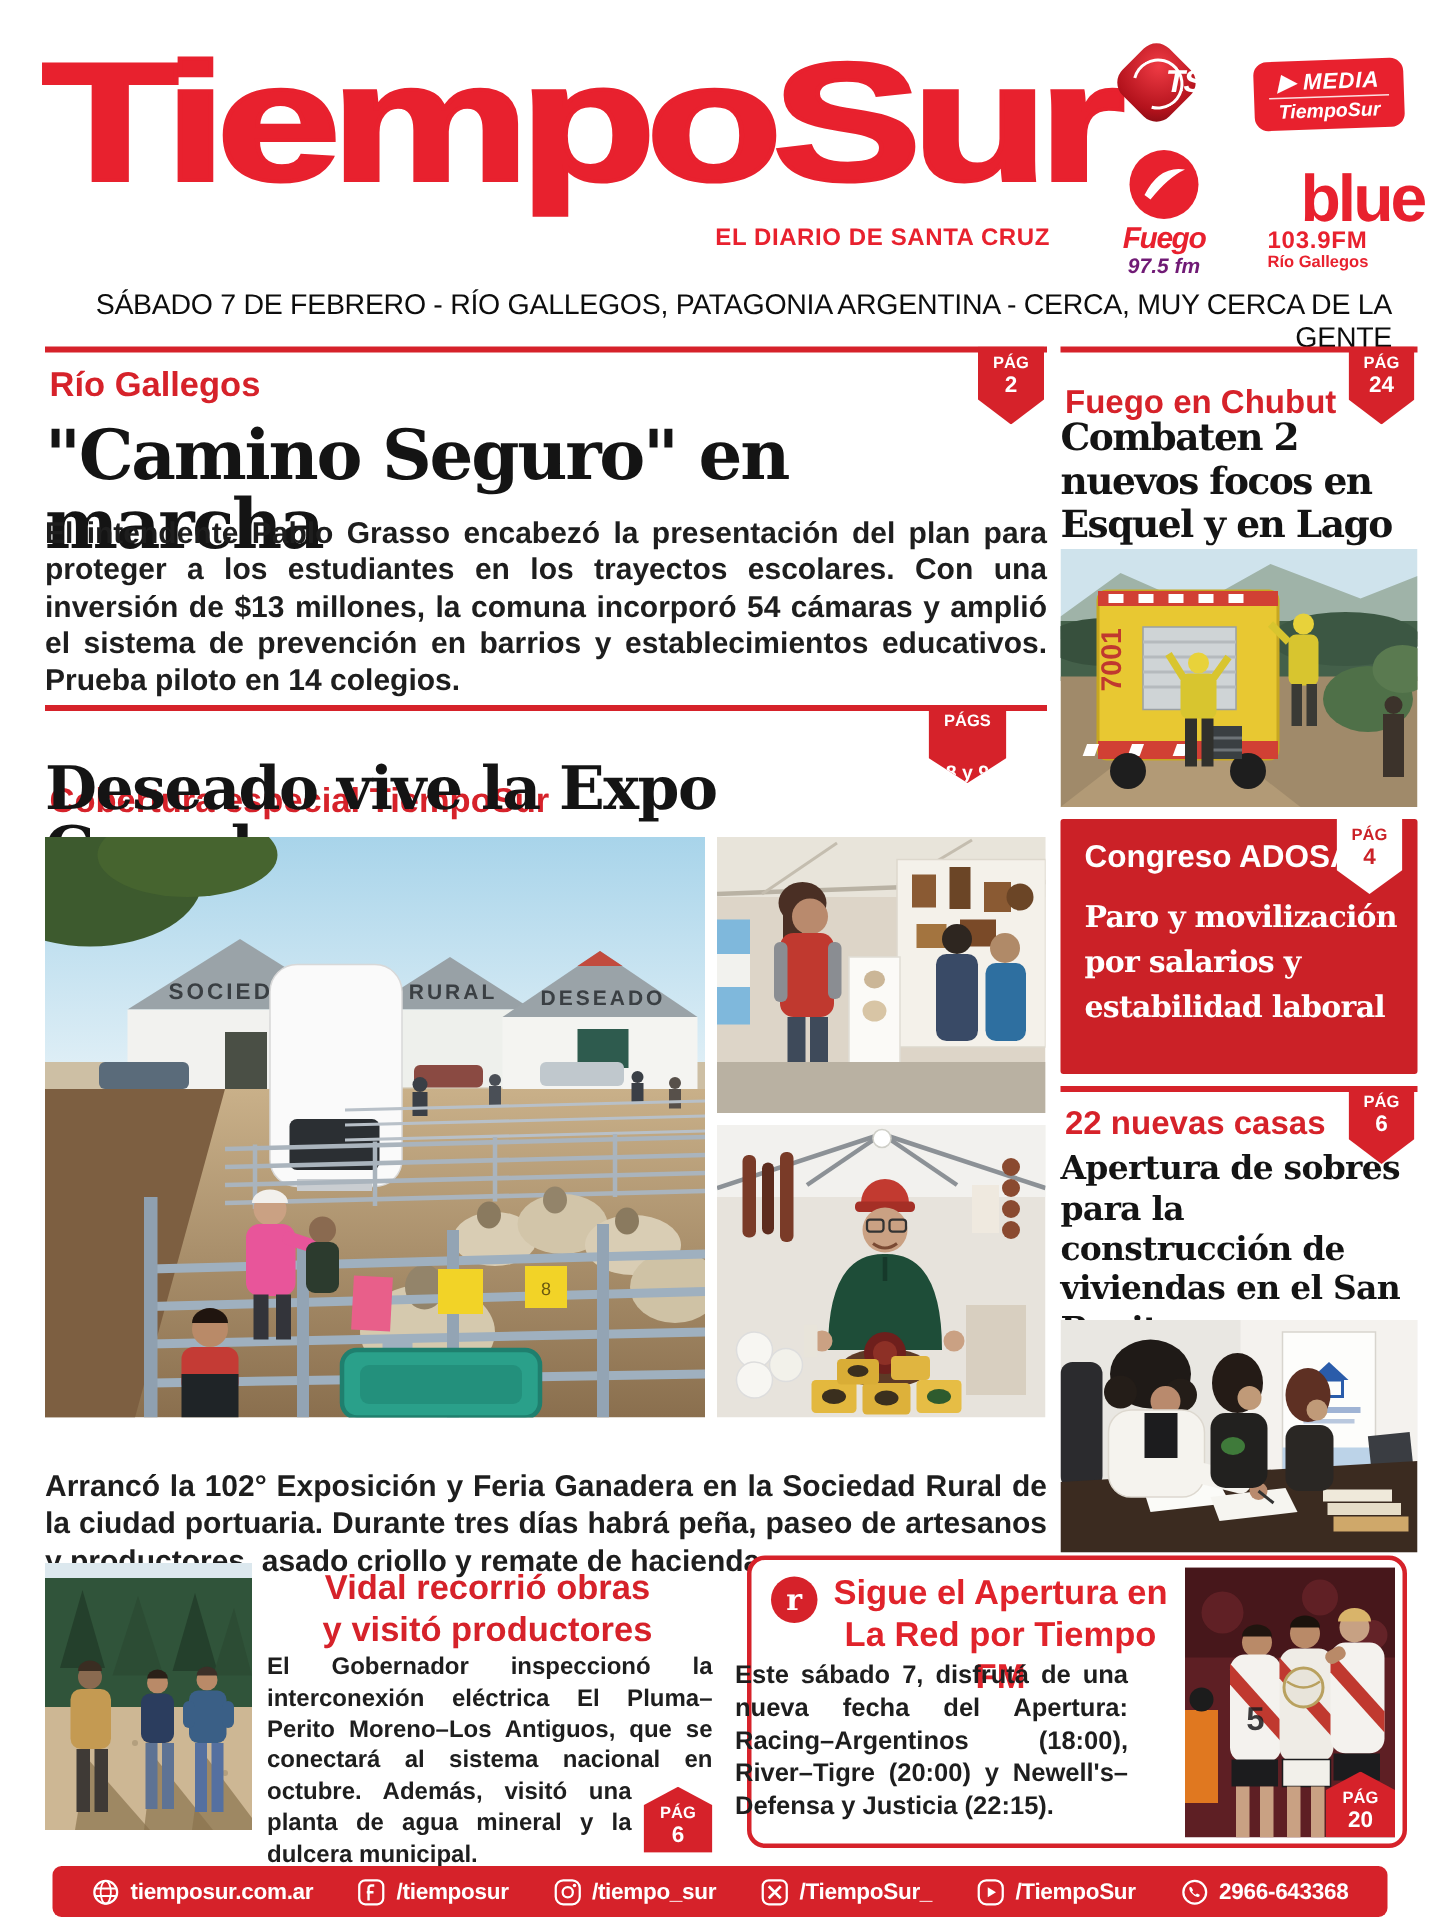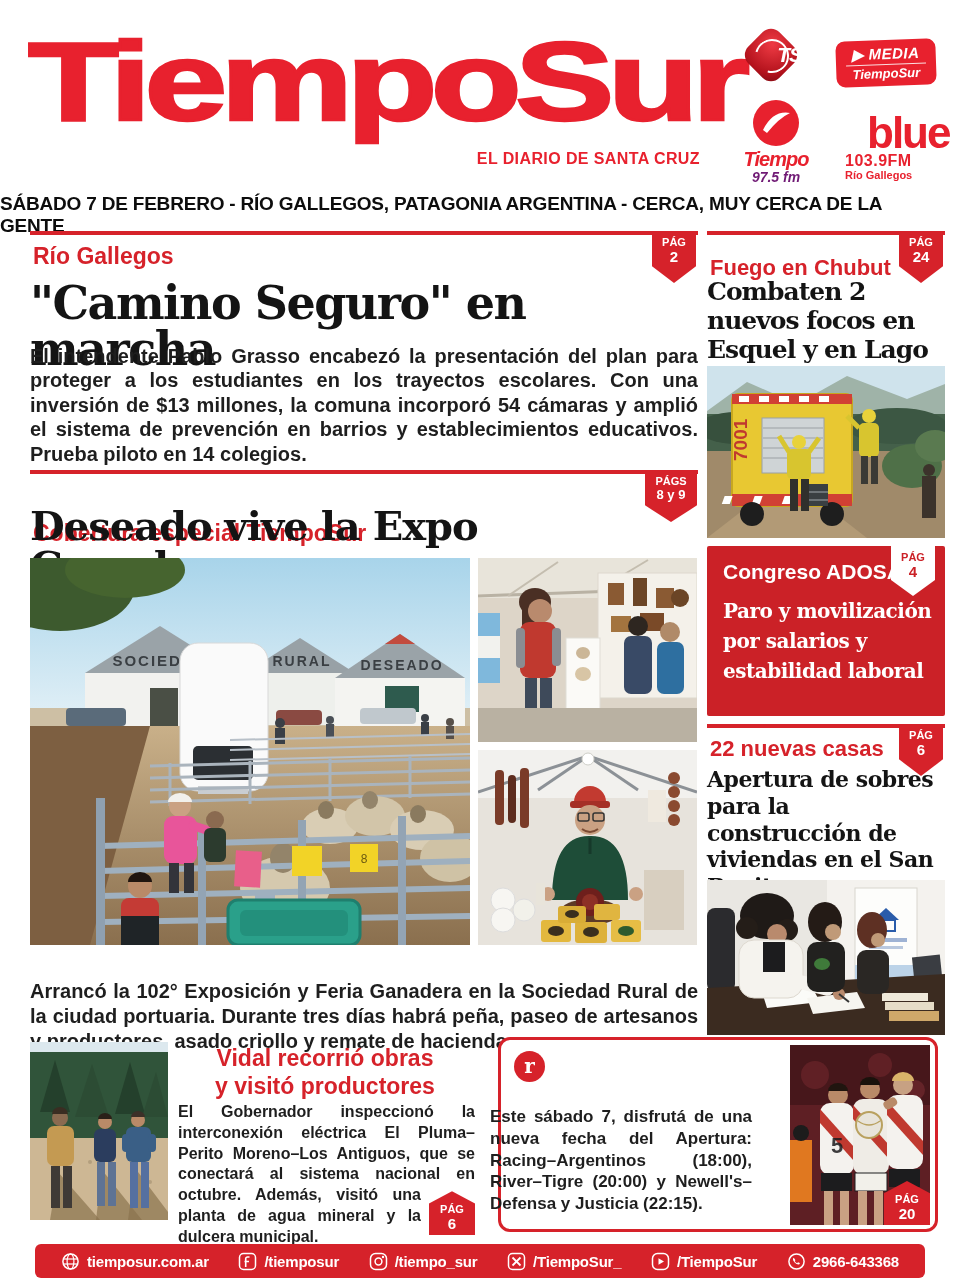--- a/index.html
+++ b/index.html
@@ -26,21 +26,21 @@
   .media-l1{font-size:15px;letter-spacing:.5px;}
   .media-l2{font-size:13px;border-top:1.5px solid rgba(255,255,255,.85);margin:0 10px;padding-top:1px;}
   .tfm-circle{left:753px;top:100px;width:46px;height:46px;border-radius:50%;background:#e8212e;}
   .tfm-name{left:738px;top:148px;width:76px;text-align:center;font-size:20px;font-weight:700;
             font-style:italic;color:#e8212e;letter-spacing:-1px;}
   .tfm-freq{left:738px;top:169px;width:76px;text-align:center;font-size:14px;font-weight:700;
             font-style:italic;color:#701a75;}
   .blue-name{left:843px;top:112px;font-size:44px;font-weight:700;color:#e8212e;letter-spacing:-2px;line-height:.95;margin-left:24px;}
   .blue-freq{left:845px;top:152px;font-size:16px;font-weight:700;color:#e8212e;letter-spacing:.5px;}
   .blue-city{left:845px;top:169px;font-size:11px;font-weight:700;color:#e8212e;}
-  .date-strip{left:0;top:193px;width:928px;text-align:left;font-size:19px;font-weight:700;
+  .date-strip{left:0;top:193px;width:928px;text-align:right;font-size:19px;font-weight:400;
               color:#0d0d0d;letter-spacing:-.2px;}
 
   
   .rule{position:absolute;height:4px;background:#d6222a;}
   .kicker{position:absolute;font-weight:700;color:#d6222a;}
   .slab{font-family:"DejaVu Serif",serif;font-weight:700;color:#141414;}
   .bodytxt{font-weight:700;color:#1e1e1e;text-align:justify;}
   .badge-down{position:absolute;background:#d6222a;color:#fff;text-align:center;
               clip-path:polygon(0 0,100% 0,100% 68%,50% 100%,0 68%);
               display:flex;flex-direction:column;align-items:center;padding-top:5px;box-sizing:border-box;}
@@ -93,21 +93,21 @@
   <div class="abs media-badge">
     <div class="media-l1">▶ MEDIA</div>
     <div class="media-l2">TiempoSur</div>
   </div>
 
   <div class="abs tfm-circle">
     <svg width="46" height="46" viewBox="0 0 46 46">
       <path d="M10,30 Q20,10 37,13 Q26,18 14,33 Z" fill="#ffffff"></path>
     </svg>
   </div>
-  <div class="abs tfm-name">Tiempo</div>
+  <div class="abs tfm-name">Fuego</div>
   <div class="abs tfm-freq">97.5 fm</div>
 
   <div class="abs blue-name">blue</div>
   <div class="abs blue-freq">103.9FM</div>
   <div class="abs blue-city">Río Gallegos</div>
 
   <div class="abs date-strip">SÁBADO 7 DE FEBRERO - RÍO GALLEGOS, PATAGONIA ARGENTINA - CERCA, MUY CERCA DE LA GENTE</div>
 
   <div class="rule" style="left:30px;top:231px;width:668px;"></div>
   <div class="badge-down" style="left:652px;top:231px;width:44px;height:52px;">
@@ -168,21 +168,21 @@
     <line x1="102" y1="86" x2="112" y2="72" stroke="#d8c52f" stroke-width="5"></line>
     <rect x="83" y="113" width="8" height="32" fill="#30302c"></rect>
       <rect x="94" y="113" width="8" height="32" fill="#30302c"></rect>
     <ellipse cx="205" cy="100" rx="30" ry="22" fill="#4f7048"></ellipse>
     <ellipse cx="228" cy="80" rx="20" ry="16" fill="#5a7a50"></ellipse>
     <circle cx="222" cy="104" r="6" fill="#3c332b"></circle>
     <rect x="215" y="110" width="14" height="42" fill="#3c332b"></rect>
   </svg>
 
   <div class="rule" style="left:30px;top:470px;width:668px;"></div>
-  <div class="badge-down" style="left:645px;top:470px;width:52px;height:52px;">
+  <div class="badge-down" style="left:619px;top:470px;width:52px;height:52px;gap:20px;">
     <span class="b-l">PÁGS</span>
     <span class="b-n" style="font-size:13px;">8 y 9</span>
   </div>
   <div class="kicker" style="left:33px;top:481px;font-size:23px;margin-top:39px;">Cobertura especial TiempoSur</div>
   <div class="abs slab" style="left:30px;top:506px;width:668px;font-size:40px;letter-spacing:-1px;line-height:1;">Deseado vive la Expo Ganadera</div>
 
   <svg class="photo" style="left:30px;top:558px;" width="440" height="387" viewBox="0 0 440 387">
     <defs>
       <linearGradient id="sky" x1="0" y1="0" x2="0" y2="1">
         <stop offset="0" stop-color="#a8d4ea"></stop>
@@ -458,20 +458,24 @@
     <span>El Gobernador inspeccionó la interconexión eléctrica El Pluma–Perito Moreno–Los Antiguos, que se conectará al sistema nacional en octubre. Además,</span>
     <span class="badge-up float-badge">
       <span class="b-l">PÁG</span>
       <span class="b-n">6</span>
     </span>
     <span>visitó una planta de agua mineral y la dulcera municipal.</span>
   </div>
 
   <div class="abs apertura-box"></div>
   <div class="abs lared-circle">r</div>
+  <div class="abs apertura-title">
+    <span>Sigue el Apertura en</span><br>
+    <span>La Red por Tiempo FM</span>
+  </div>
   <div class="abs bodytxt apertura-body">Este sábado 7, disfrutá de una nueva fecha del Apertura: Racing–Argentinos (18:00), River–Tigre (20:00) y Newell's–Defensa y Justicia (22:15).</div>
 
   <svg class="photo" style="left:790px;top:1045px;" width="140" height="180" viewBox="0 0 140 180">
     <rect width="140" height="180" fill="#5e1f24"></rect>
     <rect width="140" height="60" fill="#47171b"></rect>
     <circle cx="25" cy="30" r="14" fill="#7a2a30" opacity=".5"></circle>
     <circle cx="90" cy="20" r="12" fill="#7a2a30" opacity=".5"></circle>
     <circle cx="125" cy="45" r="10" fill="#823036" opacity=".5"></circle>
     <rect x="0" y="95" width="22" height="62" fill="#e07820"></rect>
     <circle cx="11" cy="88" r="8" fill="#1c1c1c"></circle>

